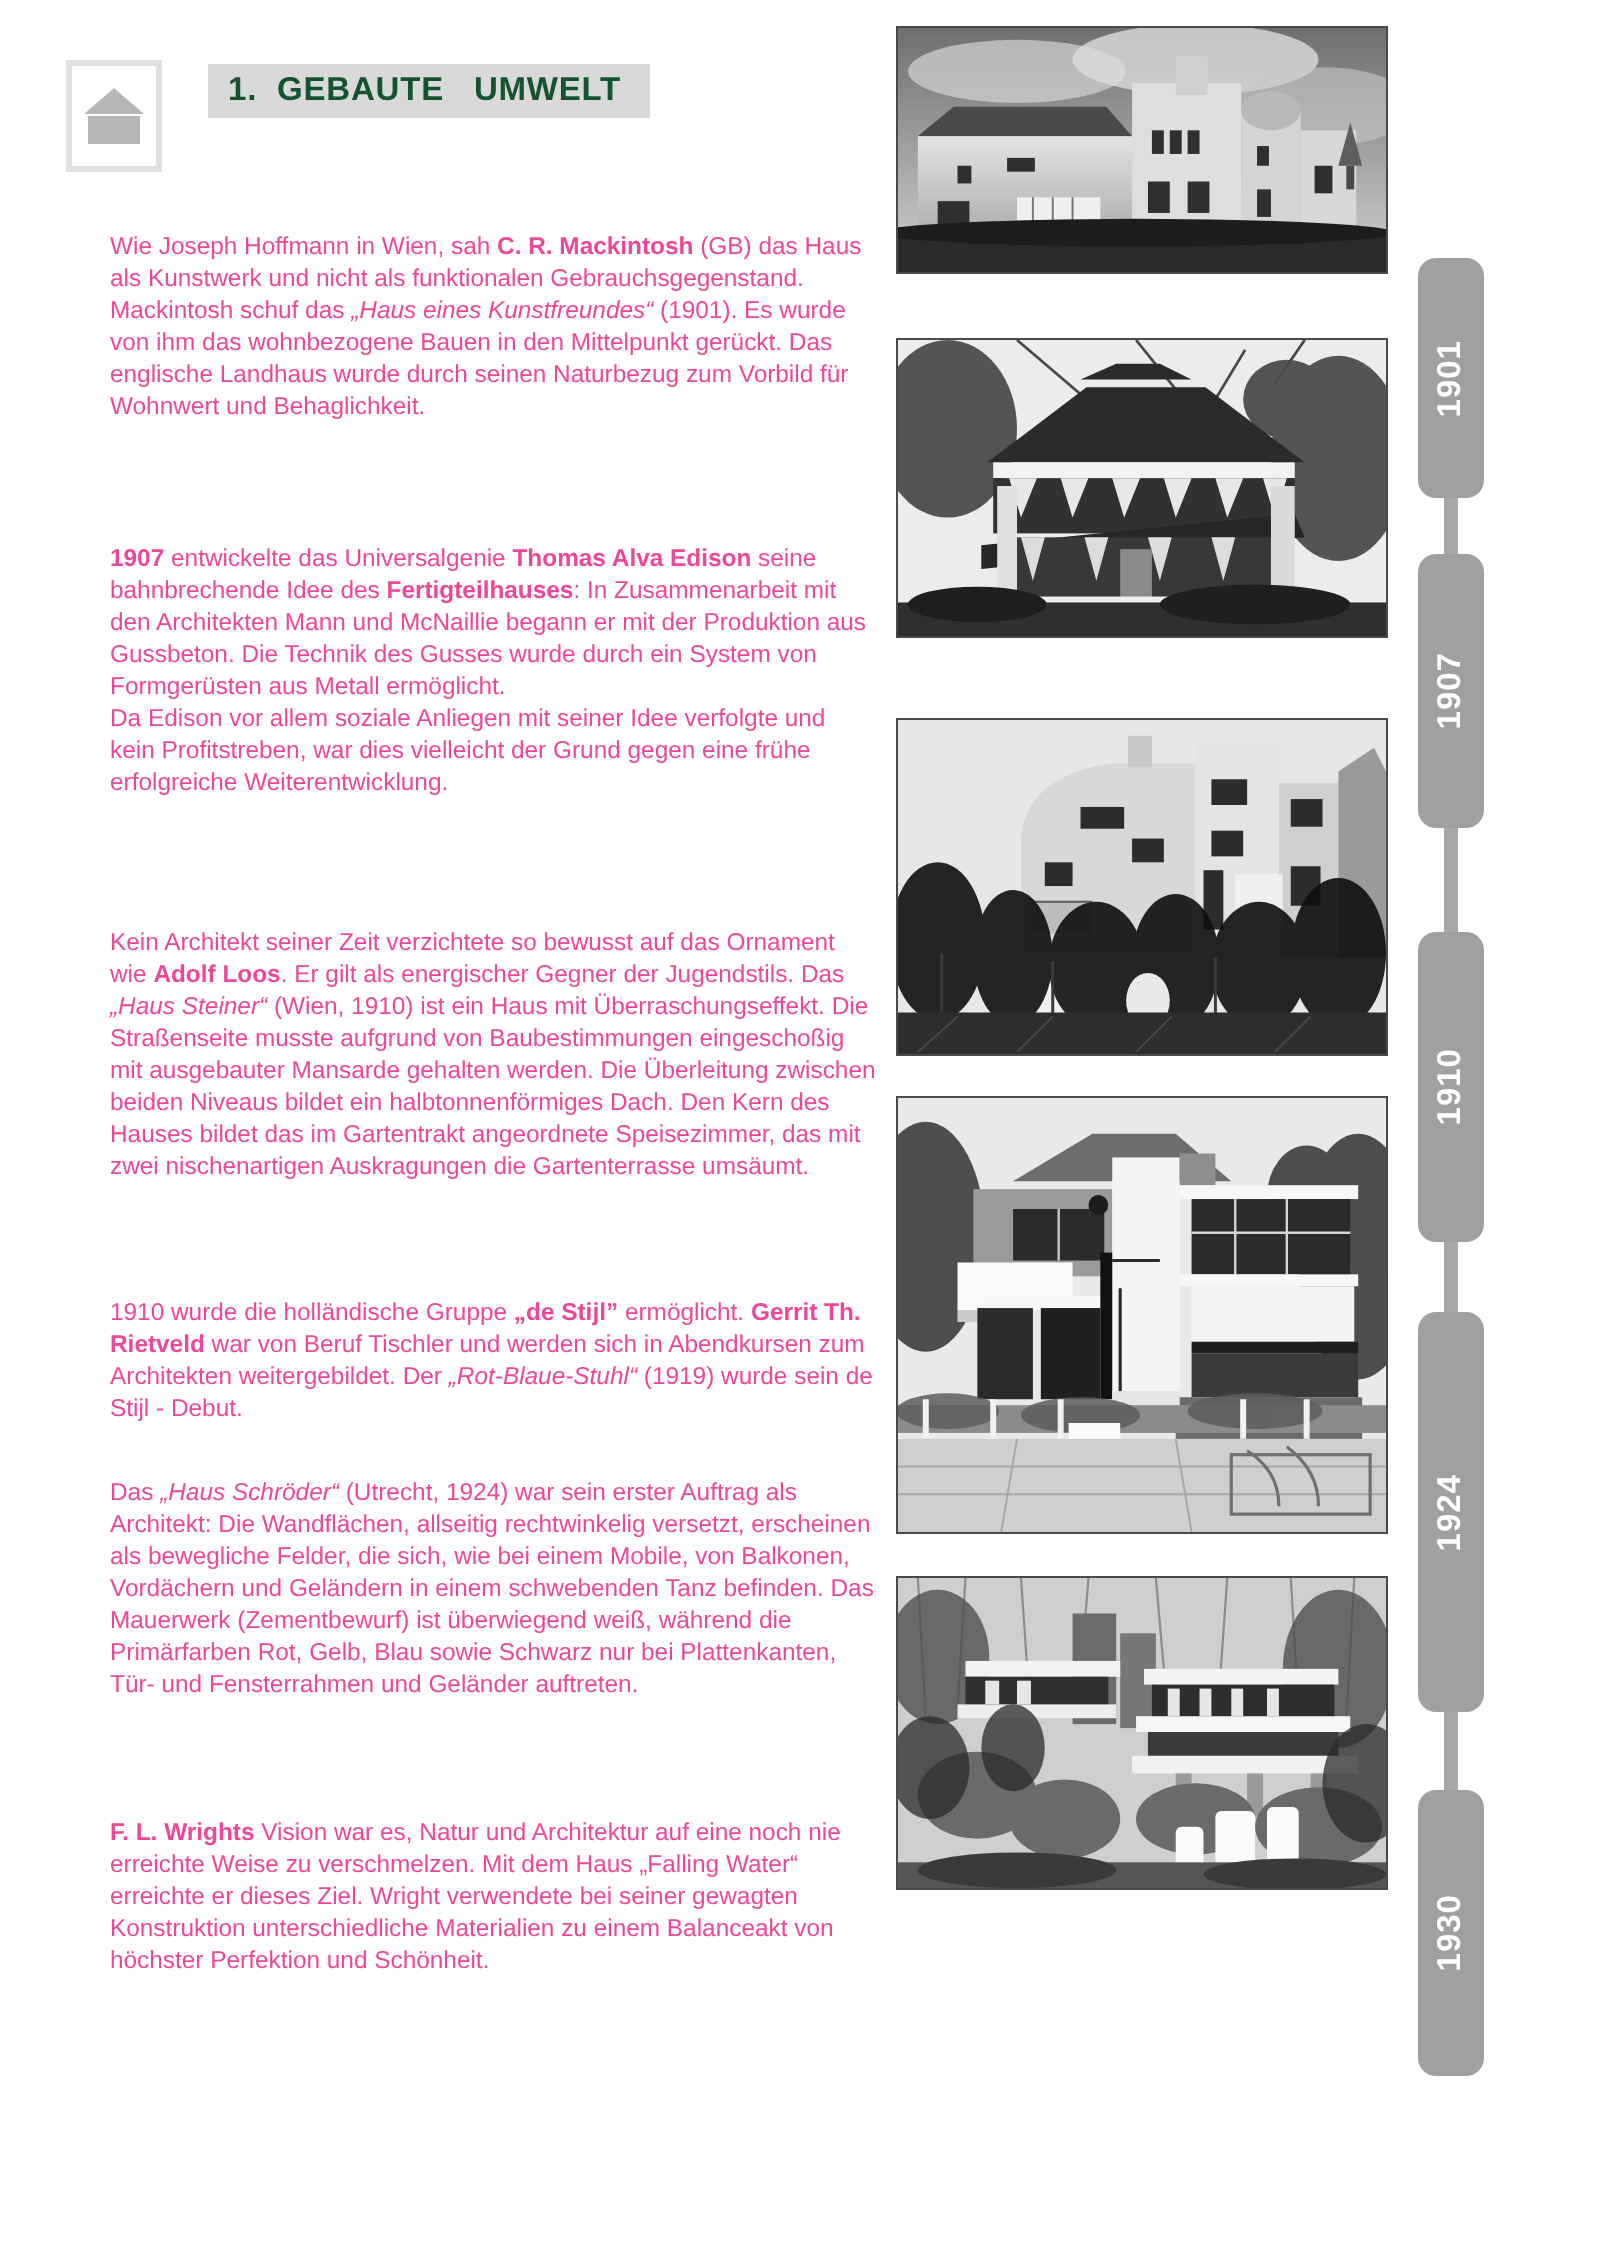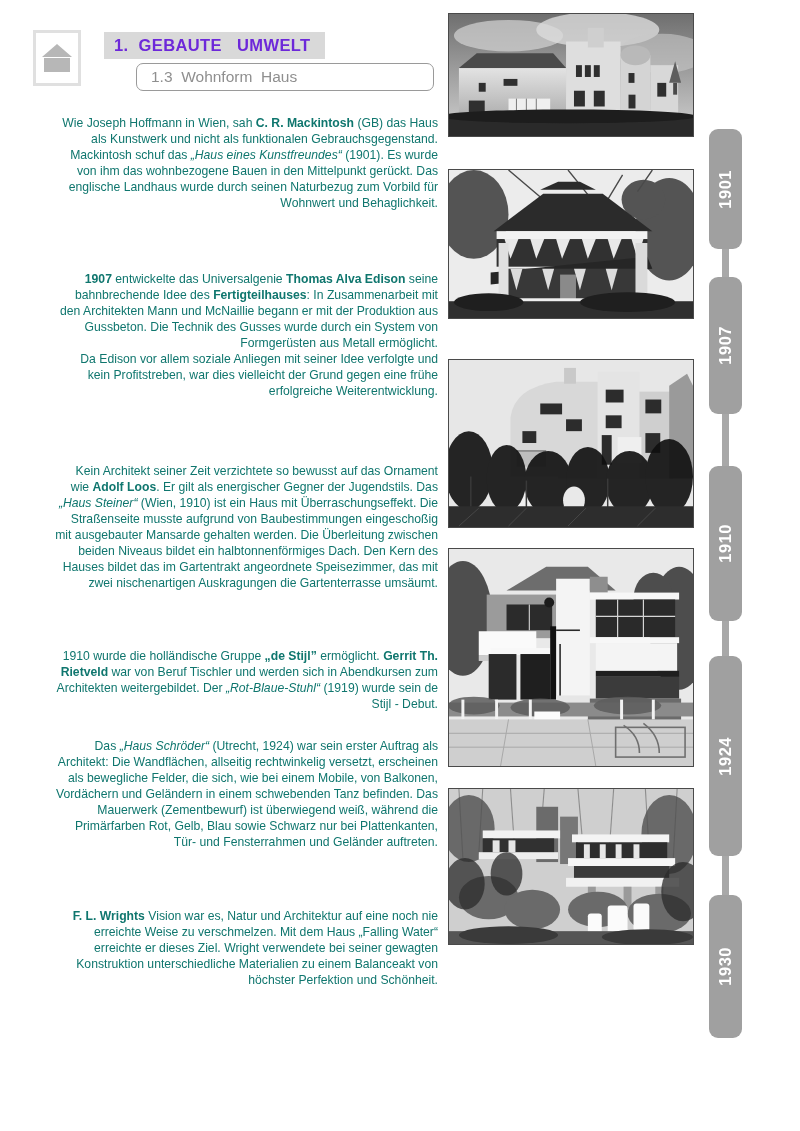--- a/index.html
+++ b/index.html
@@ -45,21 +45,21 @@
     background:#b7b7b7;
   }
 
   .title-main {
     position:absolute; left:104px; top:32px;
     height:27px;
     background:#d9d9d9;
     padding:3px 14px 3px 10px;
     font-size:16.5px;
     font-weight:bold;
-    color:#6d28d9;
+    color:#14532d;
     letter-spacing:0.4px;
     line-height:21px;
     white-space:pre;
   }
 
   .title-sub {
     position:absolute; left:136px; top:63px;
     width:298px; height:28px;
     border:1.5px solid #9a9a9a;
     border-radius:7px;
@@ -70,22 +70,22 @@
     padding-left:14px;
     white-space:pre;
   }
 
   .text-col {
     position:absolute;
     left:55px;
     width:383px;
     font-size:12.2px;
     line-height:16.05px;
-    color:#0f766e;
-    text-align:right;
+    color:#ec4899;
+    text-align:left;
   }
   .text-col p { margin:0 0 0 0; }
   .text-col p + p { margin-top:26px; }
   .text-col b { font-weight:bold; }
   .text-col i { font-style:italic; }
 
   
   .photo {
     position:absolute;
     border:1px solid #4a4a4a;
@@ -135,21 +135,20 @@
 
     <div class="logo-box">
       <div class="logo-house">
         <div class="logo-roof"></div>
         <div class="logo-body"></div>
       </div>
     </div>
 
     <div class="title-main">1.  GEBAUTE   UMWELT</div>
 
-    <div class="title-sub">1.3  Wohnform  Haus</div>
   </div>
 
   <div id="content-host">
       <div class="text-col" style="top: 115px;">
         <p><span>Wie Joseph Hoffmann in Wien, sah </span><b>C. R. Mackintosh</b><span> (GB) das Haus als Kunstwerk und nicht als funktionalen Gebrauchsgegenstand.  Mackintosh schuf das </span><i>„Haus eines Kunstfreundes“</i><span> (1901). Es wurde von ihm das wohnbezogene Bauen in den Mittelpunkt gerückt. Das englische Landhaus wurde durch seinen Naturbezug zum Vorbild für Wohnwert und Behaglichkeit.</span></p>
       </div>
       <div class="photo" aria-label="Hill House by C. R. Mackintosh, black and white photo" style="left: 448px; top: 13px; width: 246px; height: 124px;">
         <svg viewBox="0 0 246 124" preserveAspectRatio="none">
     <defs>
       <linearGradient id="sky0" x1="0" y1="0" x2="0" y2="1">

